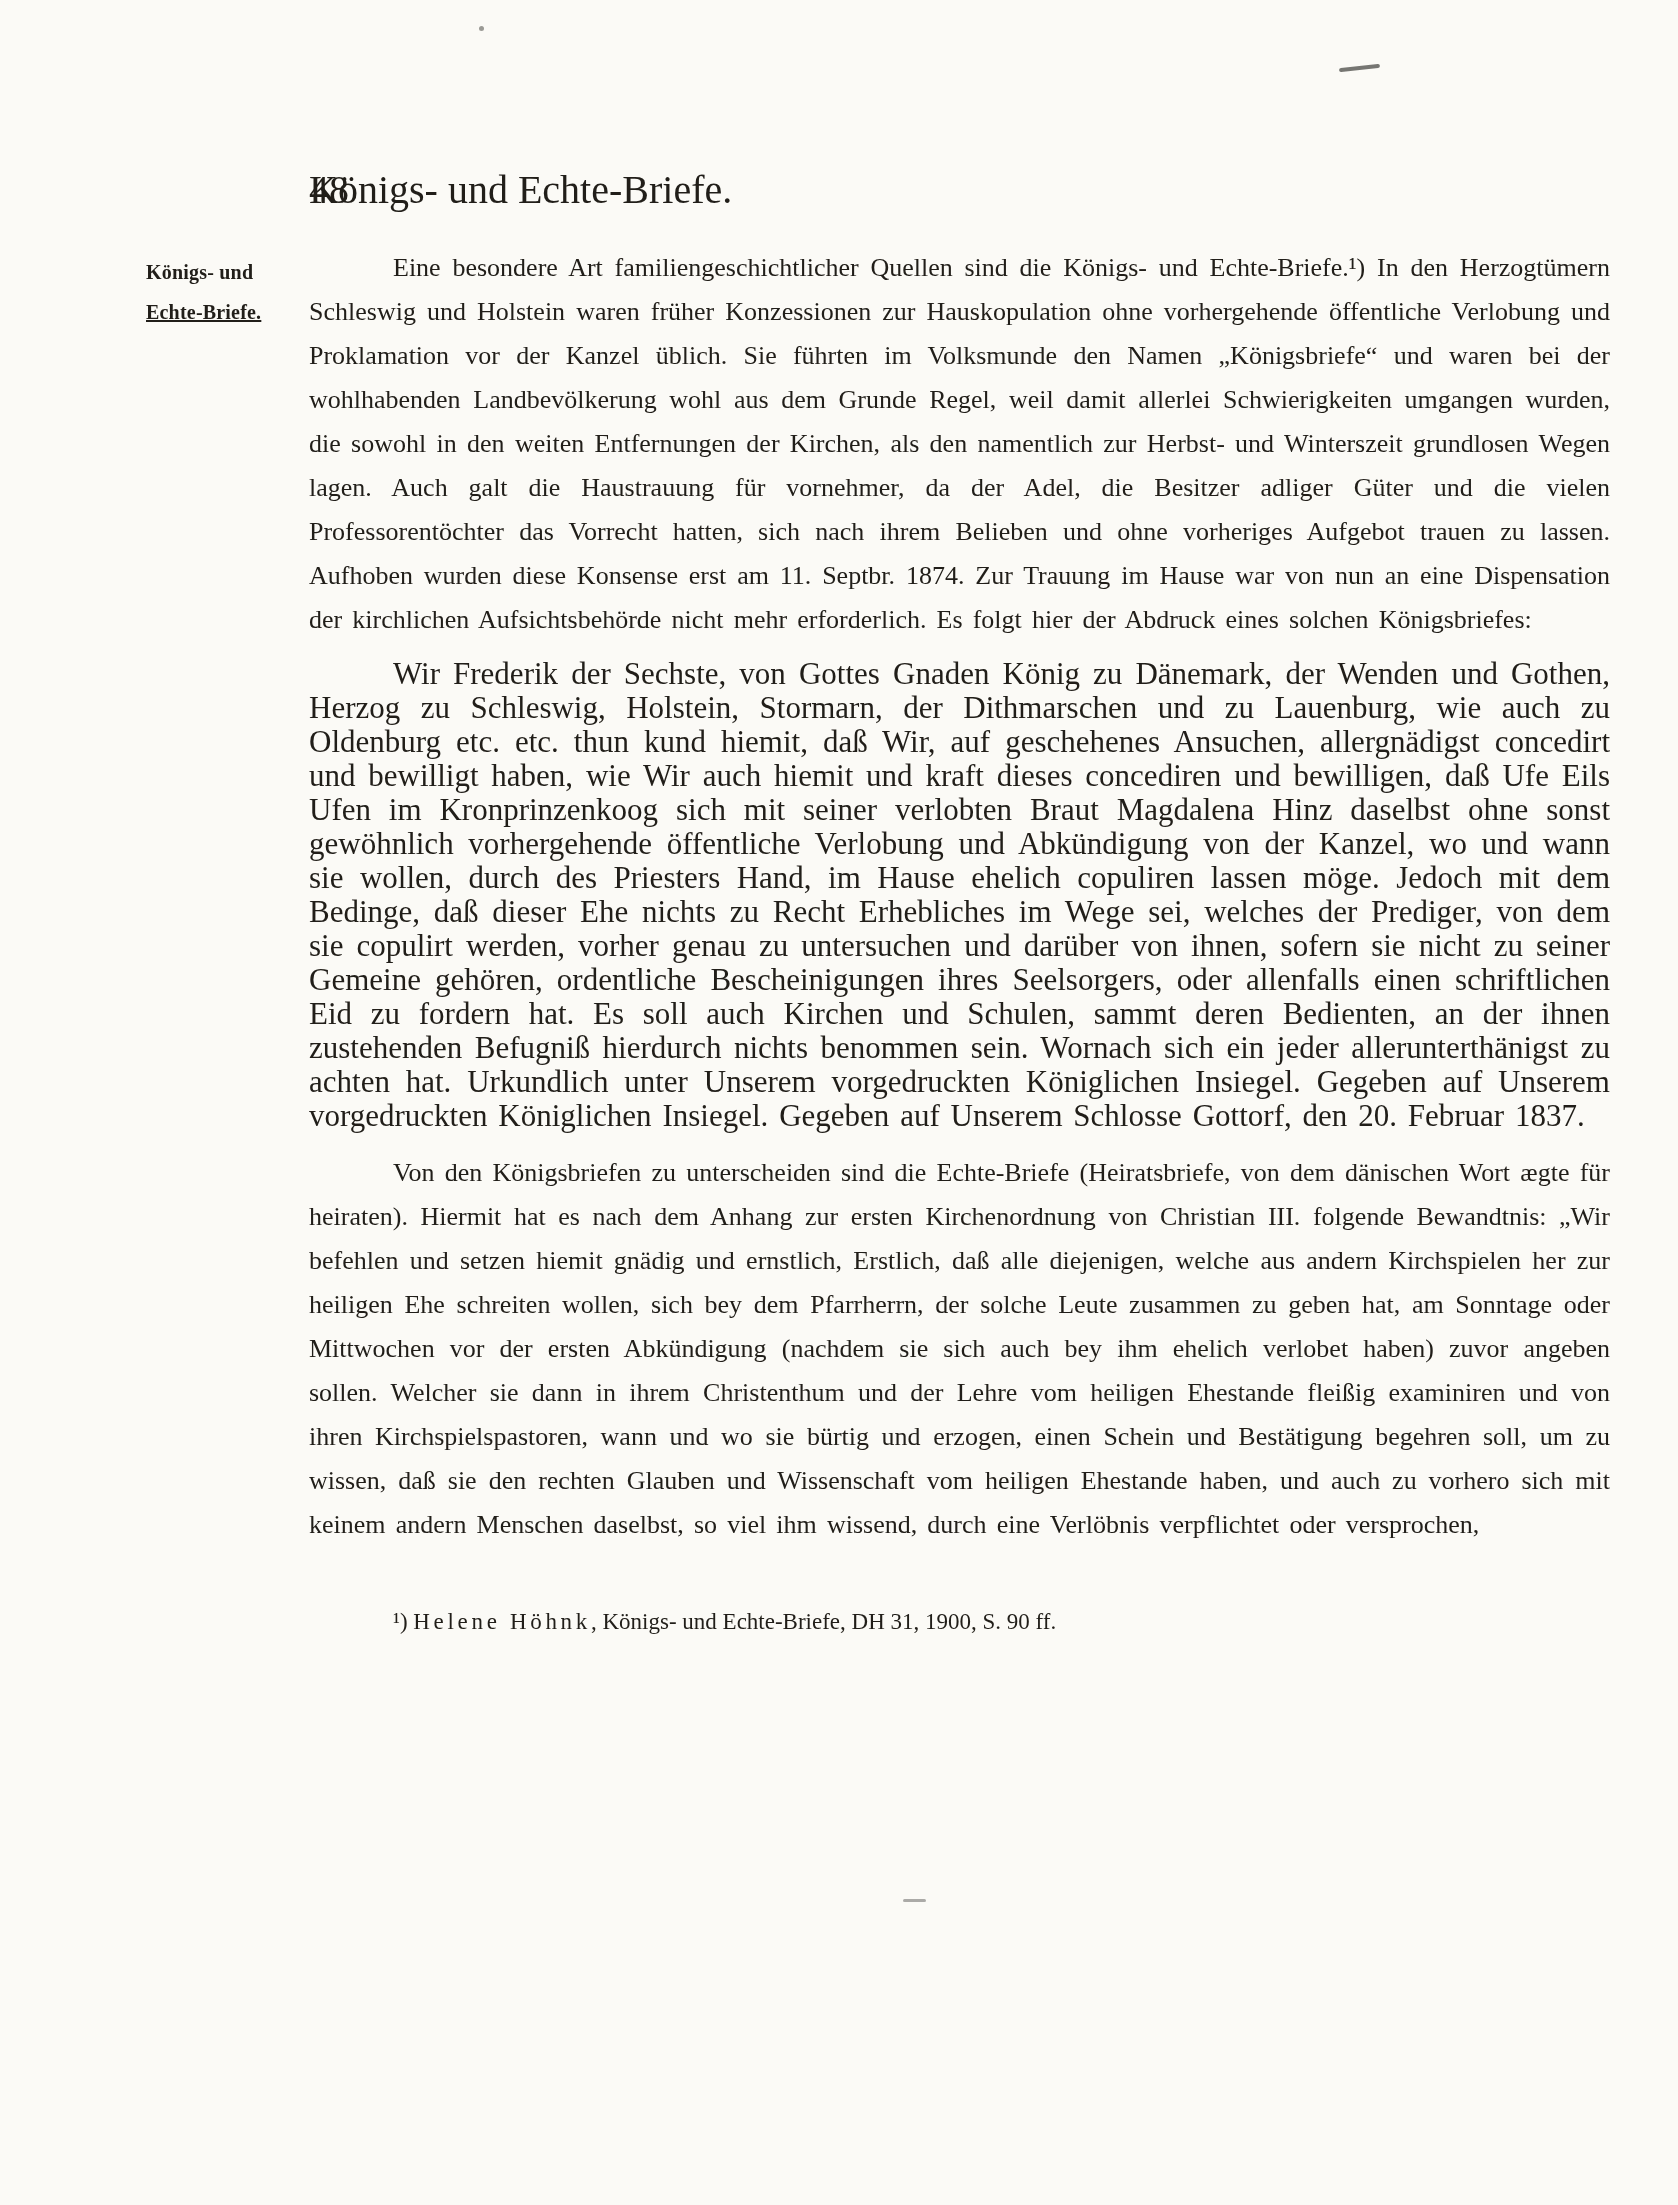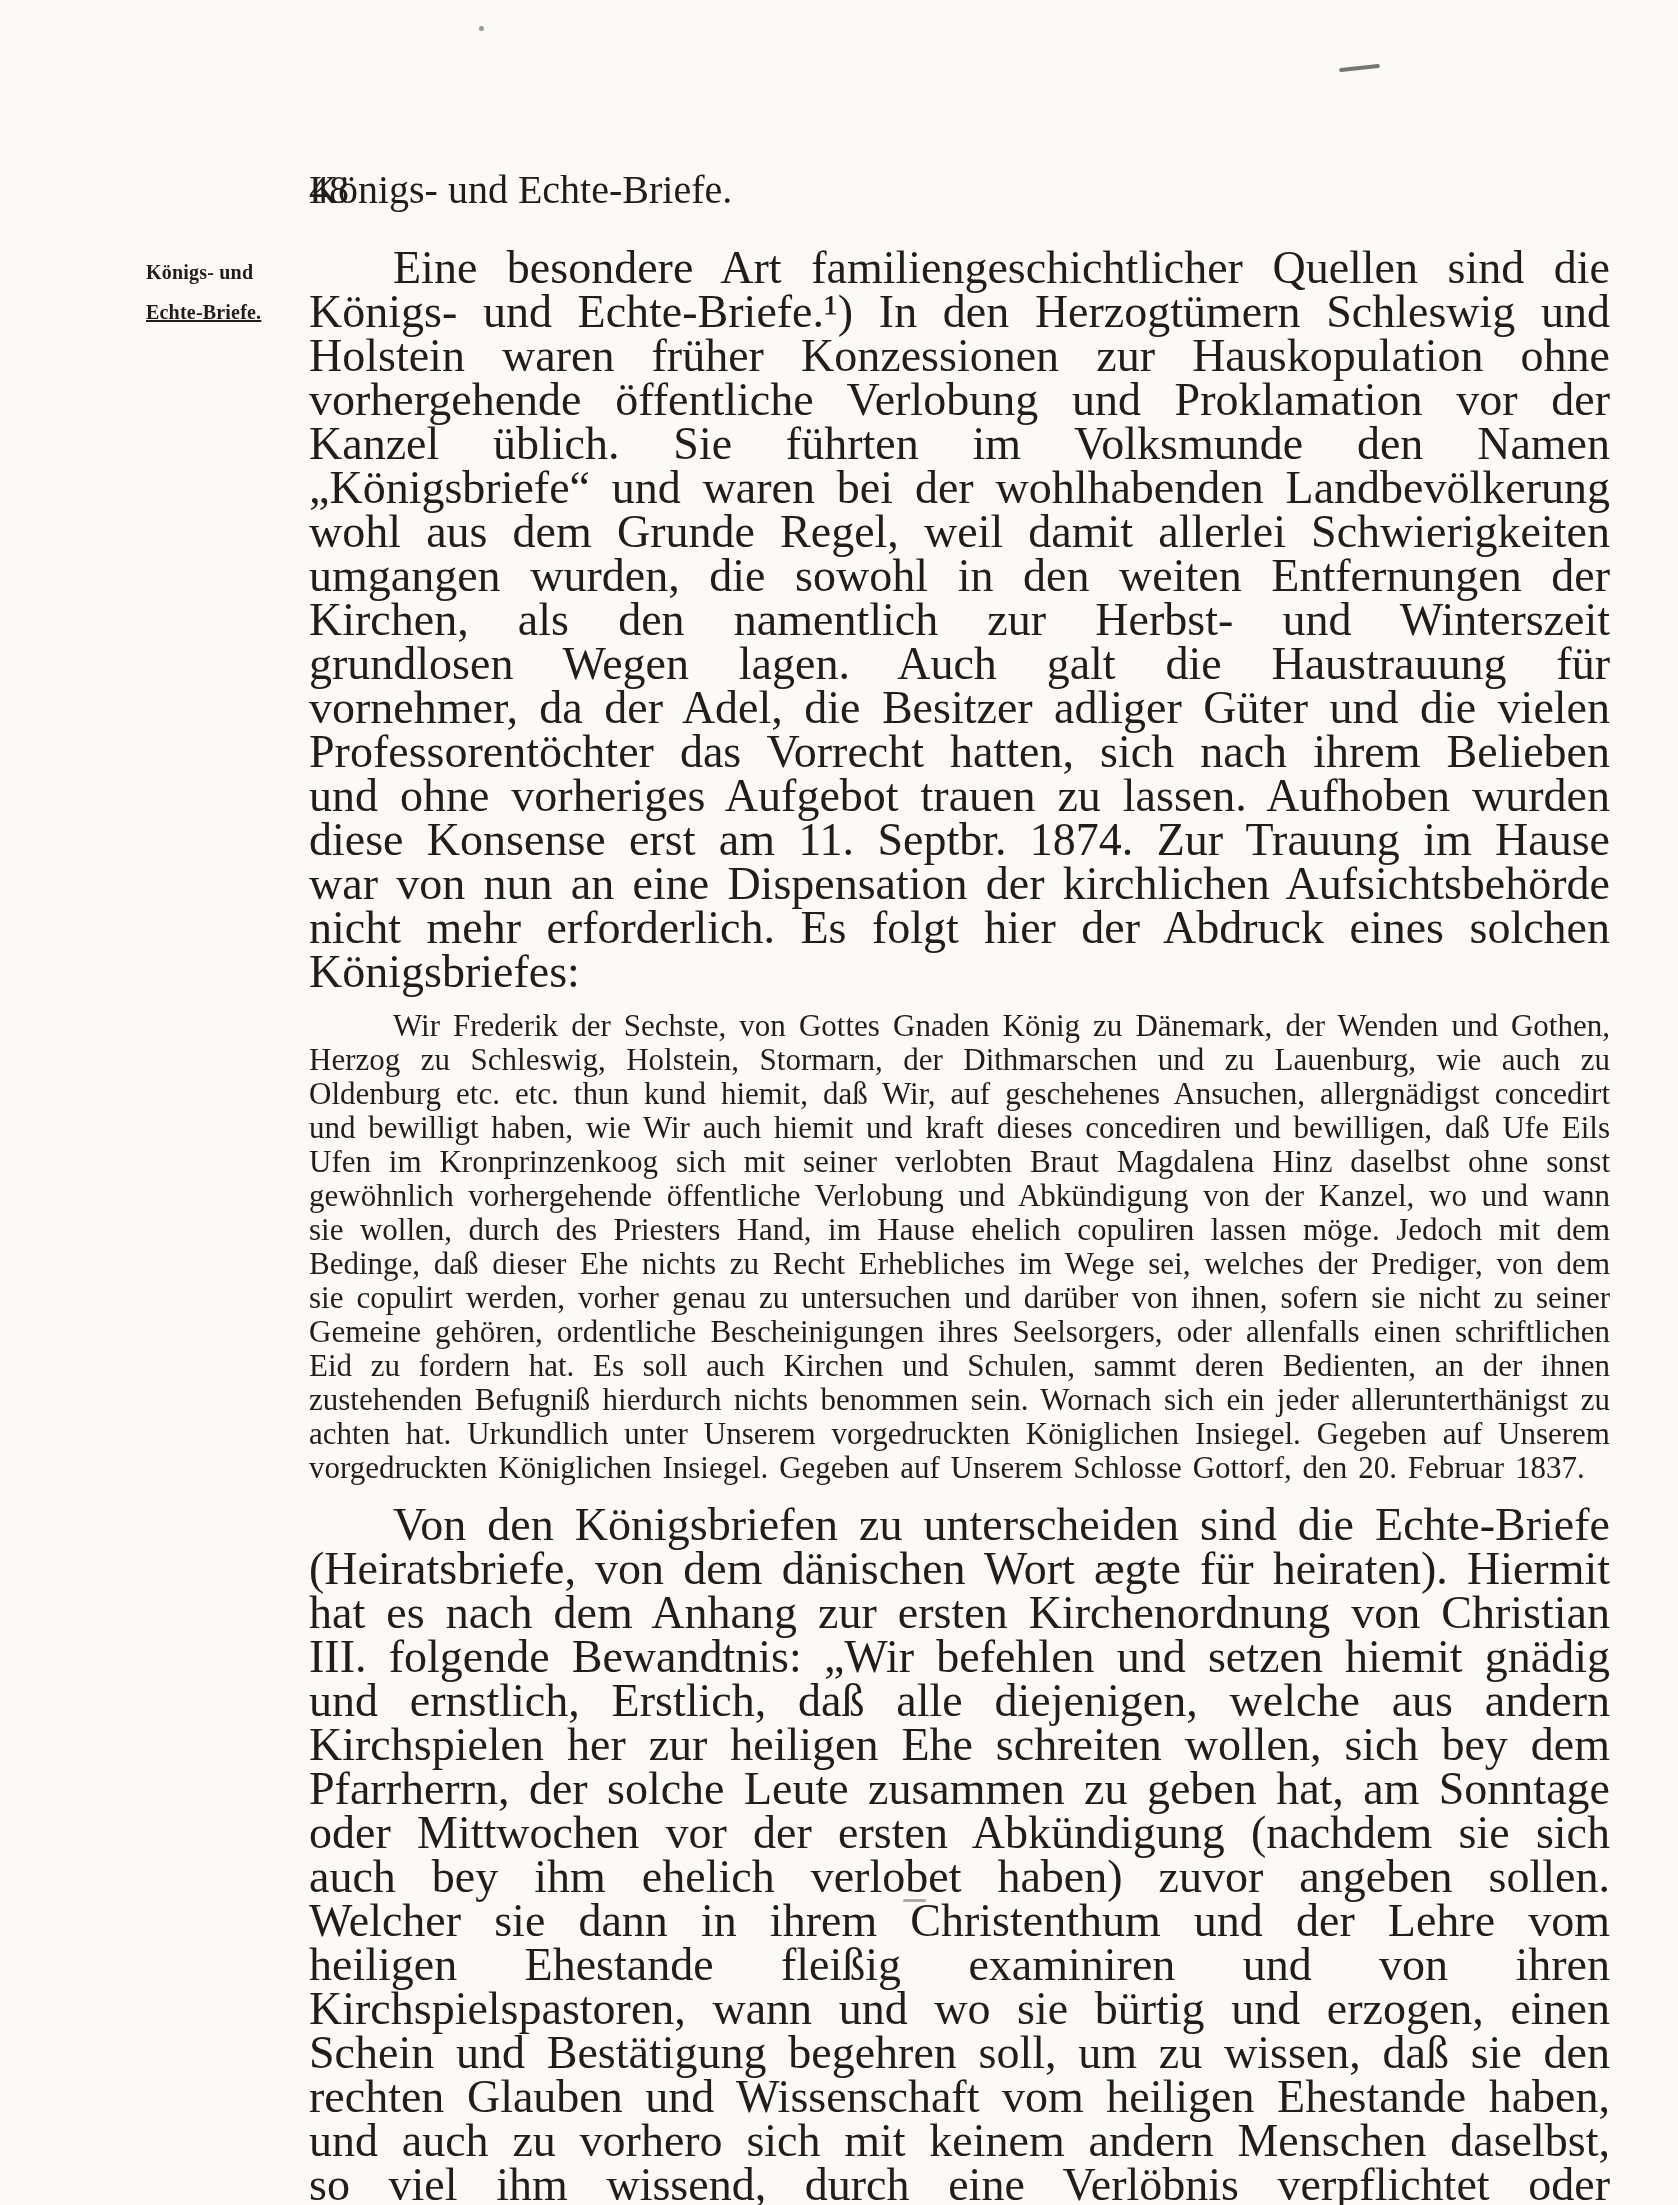--- a/index.html
+++ b/index.html
@@ -44,21 +44,21 @@
     width: 159px;
     font-size: 20px;
     line-height: 25px;
     font-weight: 700;
     text-align: left;
     letter-spacing: 0.2px;
   }
   .margin-note span { display: block; margin-top: 15px; }
   .margin-note .mn-line2 { text-align: left; text-decoration: underline; }
   .body-paragraph {
-    font-size: 46px;
+    font-size: 26px;
     line-height: 44px;
     text-align: justify;
     word-spacing: 0.14em;
     margin: 0;
   }
   .indent { text-indent: 84px; }
   .quote-paragraph {
     font-size: 31px;
     line-height: 34px;
     text-align: justify;

